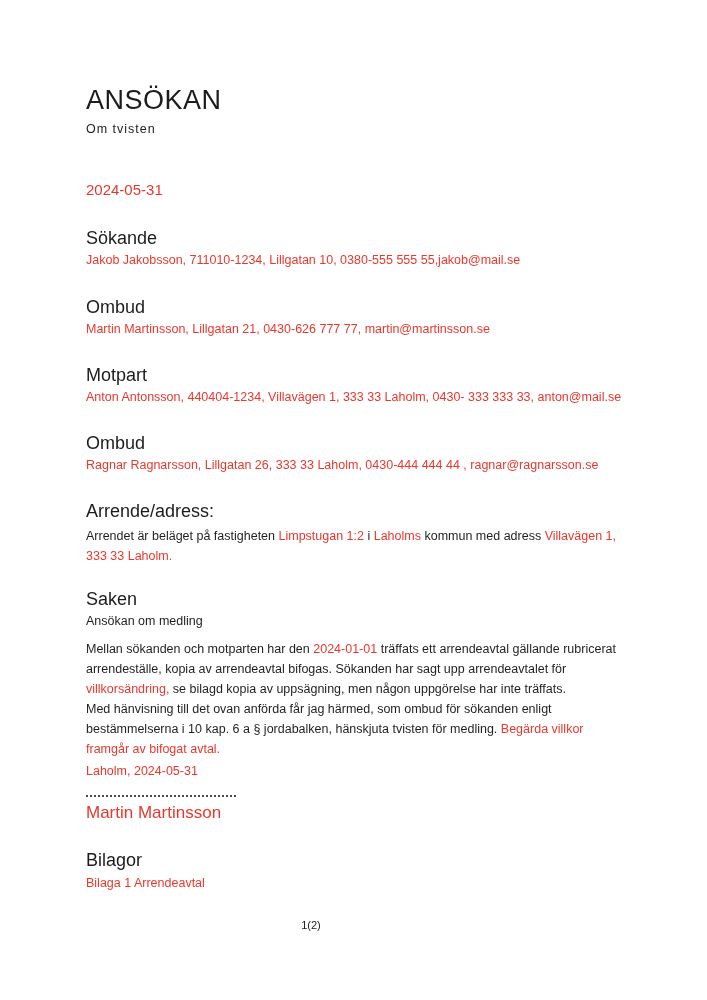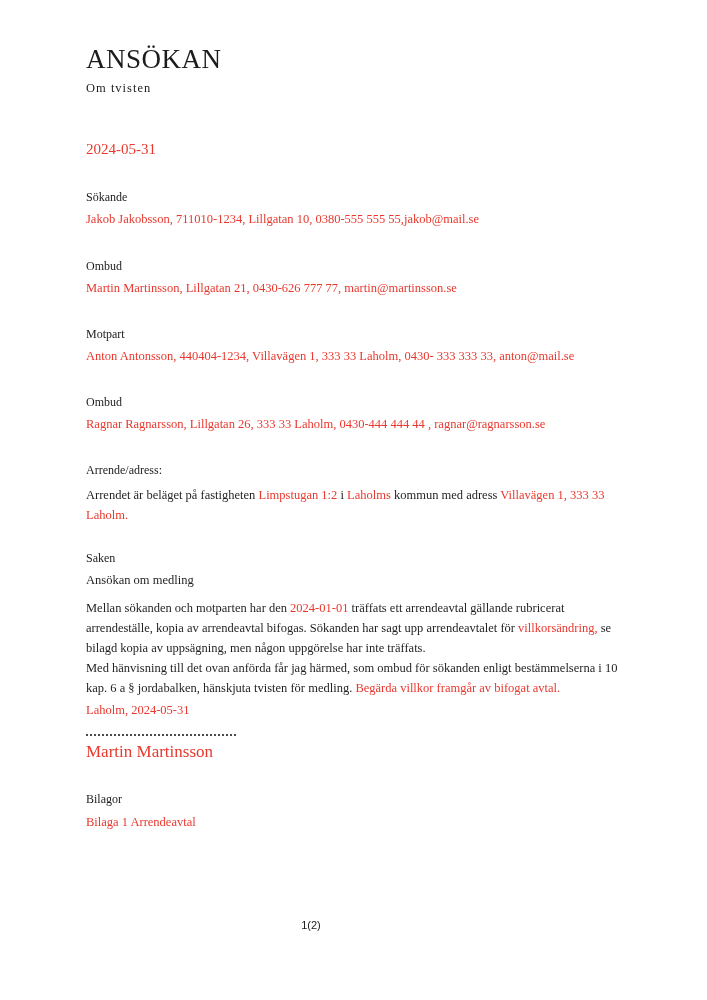--- a/index.html
+++ b/index.html
@@ -11,23 +11,22 @@
     position: relative;
     width: 707px;
     height: 1000px;
     background: #ffffff;
     font-family: "Liberation Sans", sans-serif;
     color: #1f1f1f;
     overflow: hidden;
   }
   .content {
     box-sizing: border-box;
-    padding: 45px 80px 0 86px;
+    padding: 86px 80px 0 86px;
     width: 707px;
-    font-family: Liberation Serif, serif;
   }
   .doc-title {
     margin: 0;
     font-size: 27px;
     font-weight: 500;
     line-height: 28px;
     letter-spacing: 0.5px;
     color: #1c1c1c;
   }
   .doc-subtitle {
@@ -38,21 +37,21 @@
     color: #1c1c1c;
   }
   .doc-date {
     margin: 45px 0 0 0;
     font-size: 15px;
     line-height: 16px;
   }
   .red { color: #e8382e; }
   .sec-heading {
     margin: 29px 0 0 0;
-    font-size: 12px;
+    font-size: 18px;
     font-weight: 400;
     line-height: 19px;
     color: #1c1c1c;
   }
   .sec-heading.first { margin-top: 31px; }
   .sec-heading.tight { margin-top: 24px; }
   .party-details {
     margin: 4px 0 0 0;
     font-size: 12.5px;
     line-height: 16px;

